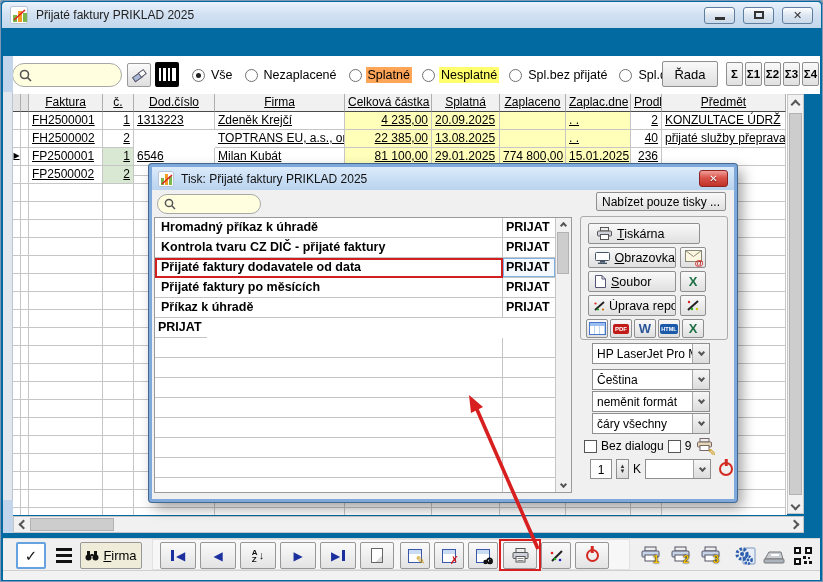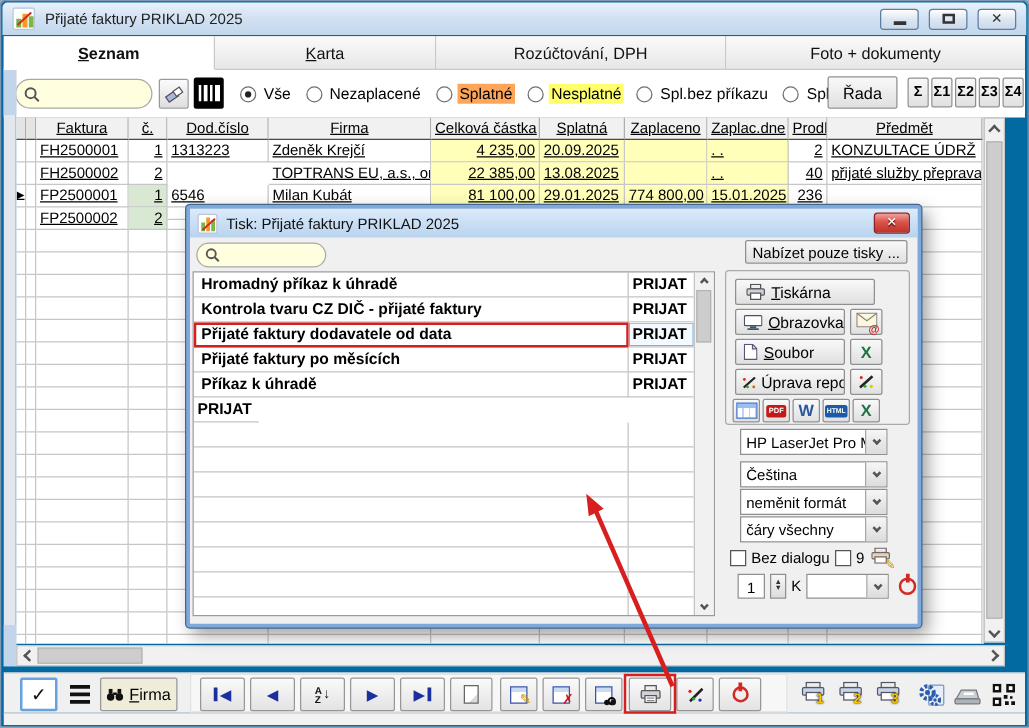--- a/index.html
+++ b/index.html
@@ -166,34 +166,20 @@
         <span class="min"></span>
       </span>
     <span class="winbtn">
         <span class="max"></span>
       </span>
     <span class="winbtn">
         <span class="cls">✕</span>
       </span>
   </div>
 
-  <div class="abs tabs">
-    <div class="tab active" style="width:169px">
-        <span class="tab-label u1">Seznam</span>
-      </div>
-    <div class="tab" style="width:177px">
-        <span class="tab-label u1">Karta</span>
-      </div>
-    <div class="tab" style="width:232px">
-        <span class="tab-label">Rozúčtování, DPH</span>
-      </div>
-    <div class="tab" style="width:239px;border-right:none">
-        <span class="tab-label">Foto + dokumenty</span>
-      </div>
-  </div>
 
   <div class="abs filterbar"></div>
   <div class="abs searchpill">
     <svg width="13" height="13">
         <circle cx="5.5" cy="5.5" r="4" fill="none" stroke="#555" stroke-width="1.6"></circle>
         <line x1="8.6" y1="8.6" x2="12" y2="12" stroke="#555" stroke-width="1.6"></line>
       </svg>
     <input value="" style="">
   </div>
   <div class="abs sq-btn" style="left:127px;top:63px;width:24px;height:24px">
@@ -213,21 +199,21 @@
   <div class="abs radios" id="radio-row">
       <span class="radio on"></span>
       <span class="rlabel">Vše</span>
       <span class="radio"></span>
       <span class="rlabel">Nezaplacené</span>
       <span class="radio"></span>
       <span class="rlabel" style="background: rgb(255, 165, 87);">Splatné</span>
       <span class="radio"></span>
       <span class="rlabel" style="background: rgb(255, 255, 110);">Nesplatné</span>
       <span class="radio"></span>
-      <span class="rlabel">Spl.bez příkazu</span>
+      <span class="rlabel">Spl.bez přijaté</span>
       <span class="radio"></span>
       <span class="rlabel">Spl.do týdne</span>
     </div>
   <div class="abs btn" style="left:662px;top:61px;width:56px;height:26px">
       <span>Řada</span>
     </div>
   <div id="sigma-row"></div>
 
   <div class="abs leftstrip">
     <div class="leftcap" style="height:36px"></div>

